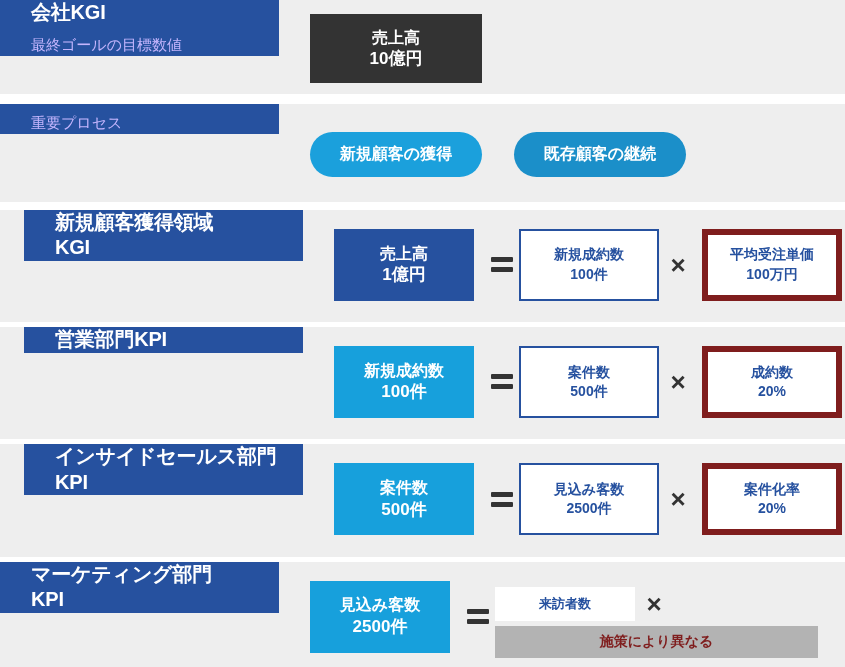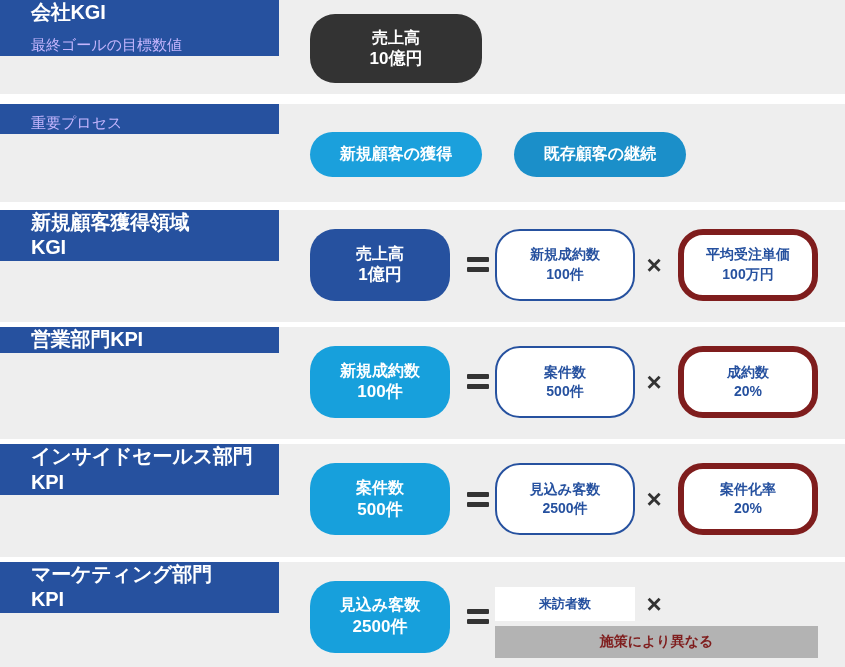--- a/index.html
+++ b/index.html
@@ -23,21 +23,21 @@
   .row {
     display: flex;
     flex-direction: row;
     align-items: flex-start;
     height: 97px;
     margin-bottom: 8px;
     background: #eeeeee;
   }
   .row.r1 { height: 97px; }
   .row.r2 { height: 101px; margin-top: 2px; }
-  .row.r3, .row.r4, .row.r5 { height: 116px; margin-bottom: 5px; }
+  .row.r3, .row.r4, .row.r5 { height: 116px; margin-bottom: 5px; padding-left: 24px; }
   .row.r6 { height: 109px; margin-bottom: 0; }
 
   
   .label-col {
     width: 279px;
     flex: 0 0 279px;
     background: #26519f;
     color: #ffffff;
     display: flex;
     flex-direction: column;
@@ -71,21 +71,20 @@
   }
 
   
   .box {
     box-sizing: border-box;
     display: flex;
     flex-direction: column;
     align-items: center;
     justify-content: center;
     text-align: center;
-    border-radius: 25px;
   }
   .box .line1, .box .line2 { display: block; }
 
   .box-dark {
     position: absolute;
     left: 31px;
     top: 14px;
     width: 172px;
     height: 69px;
     background: #333333;

